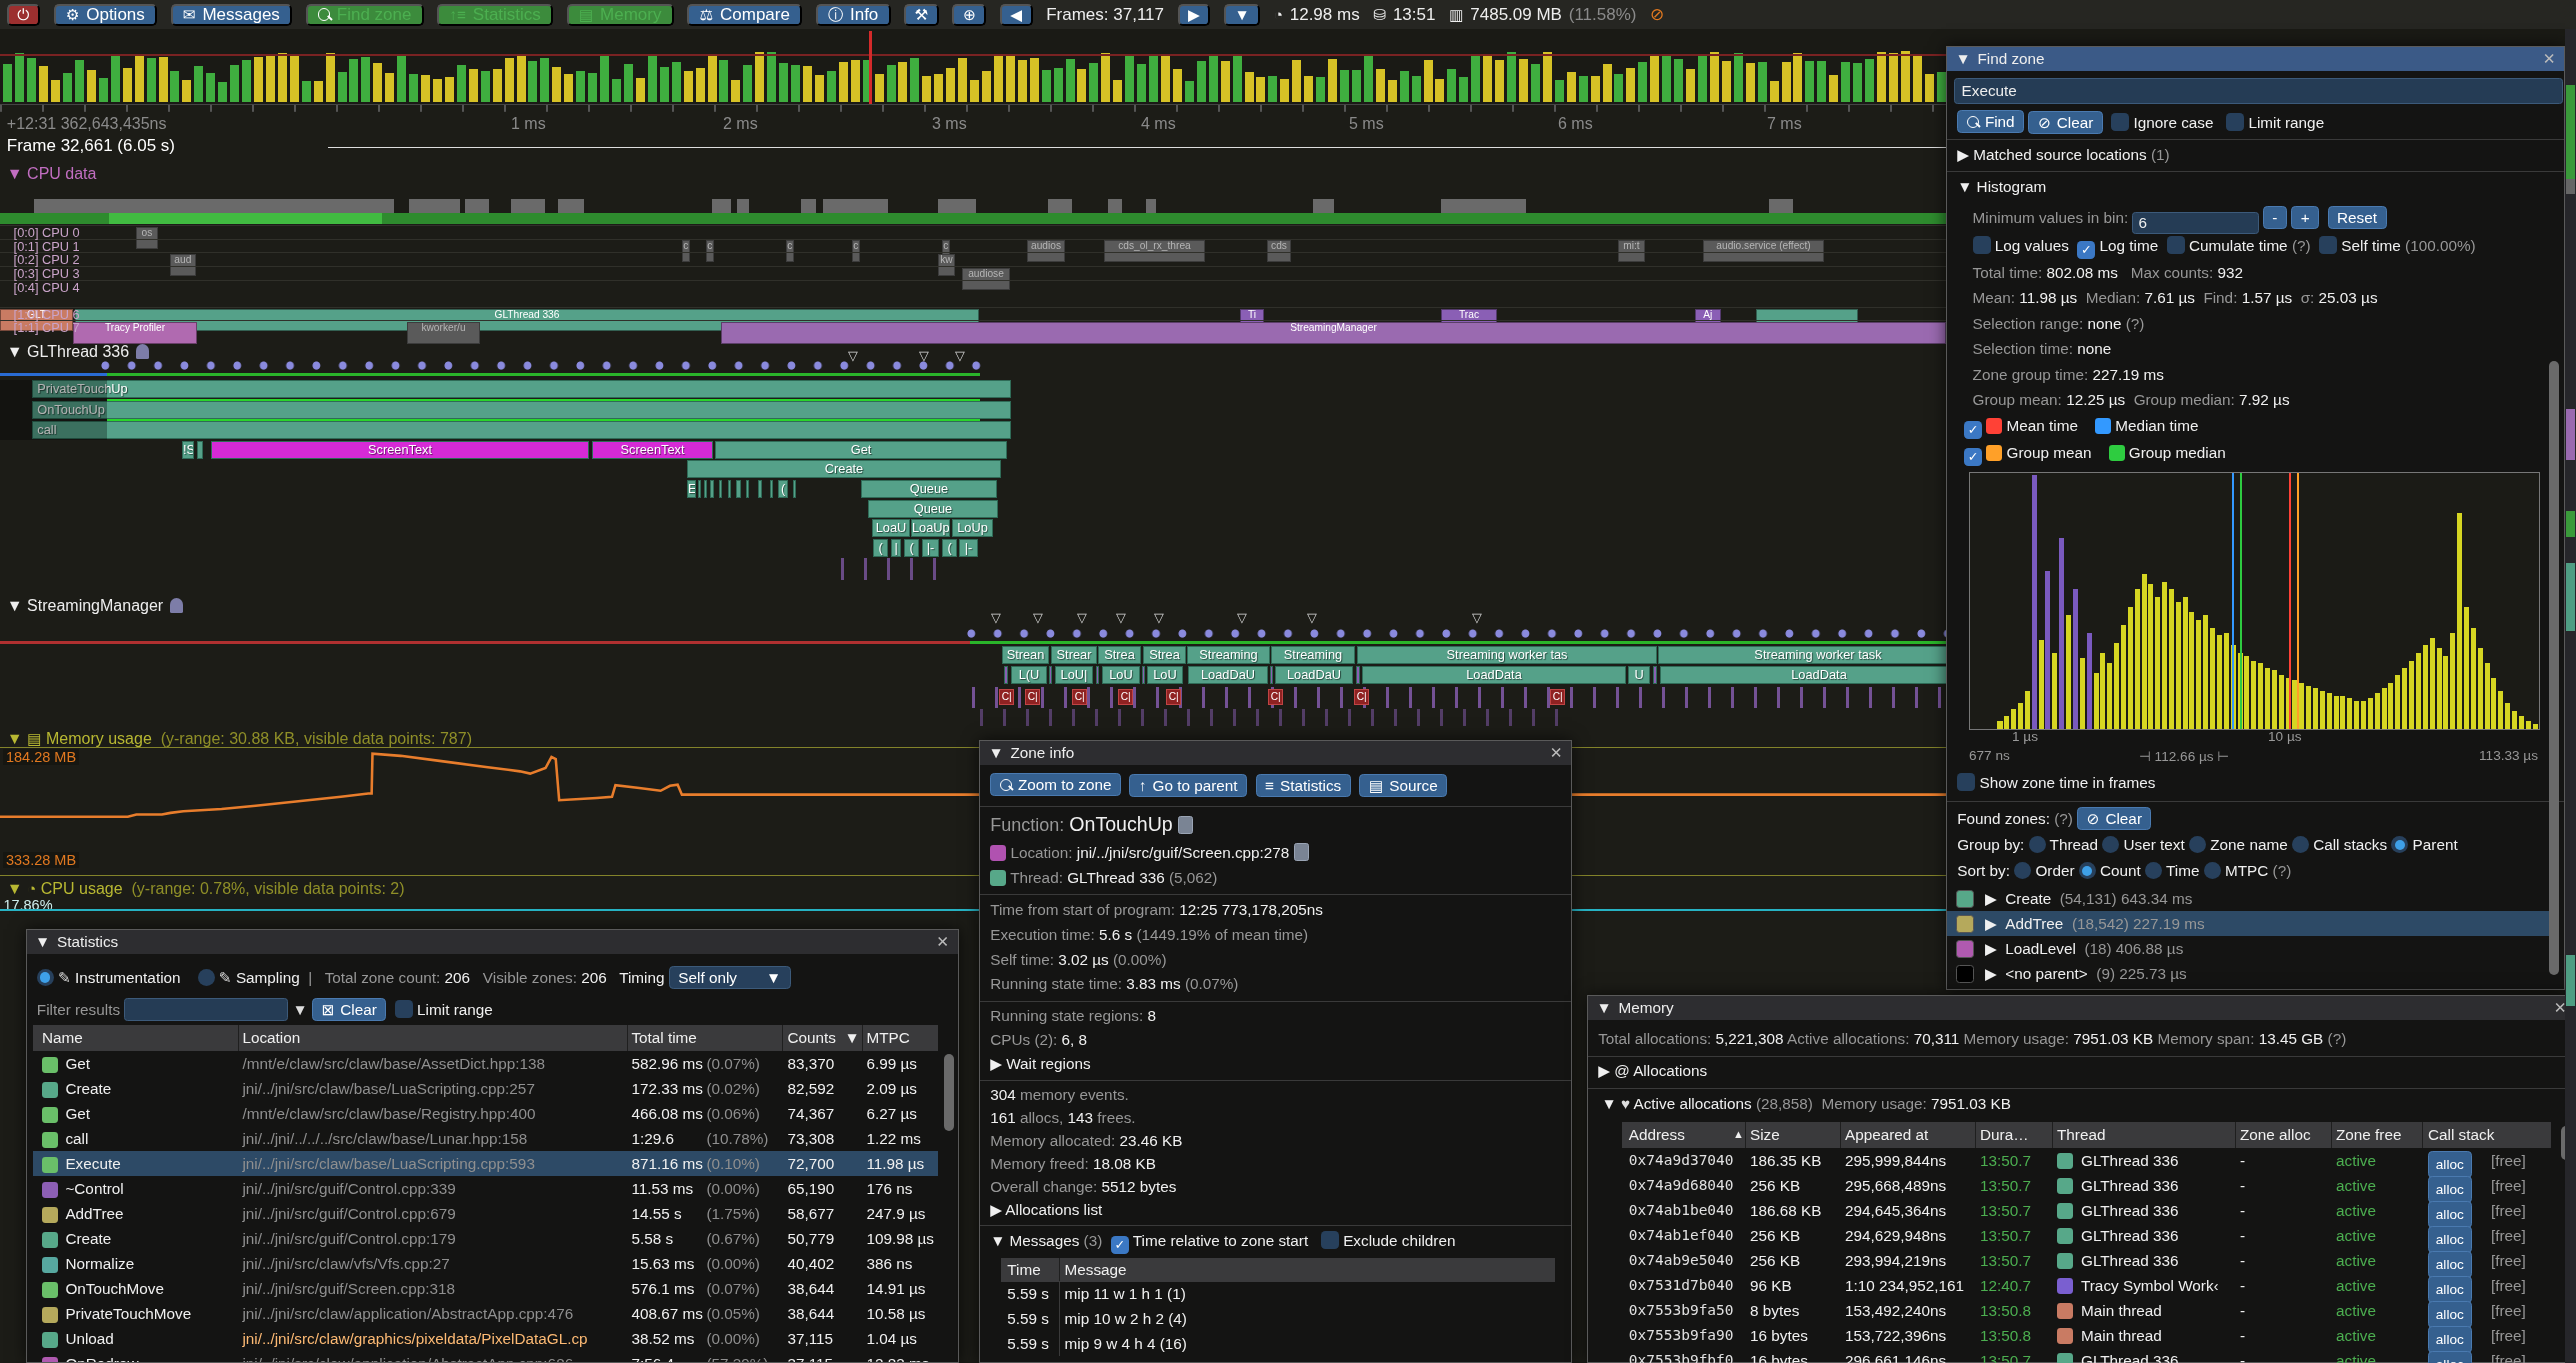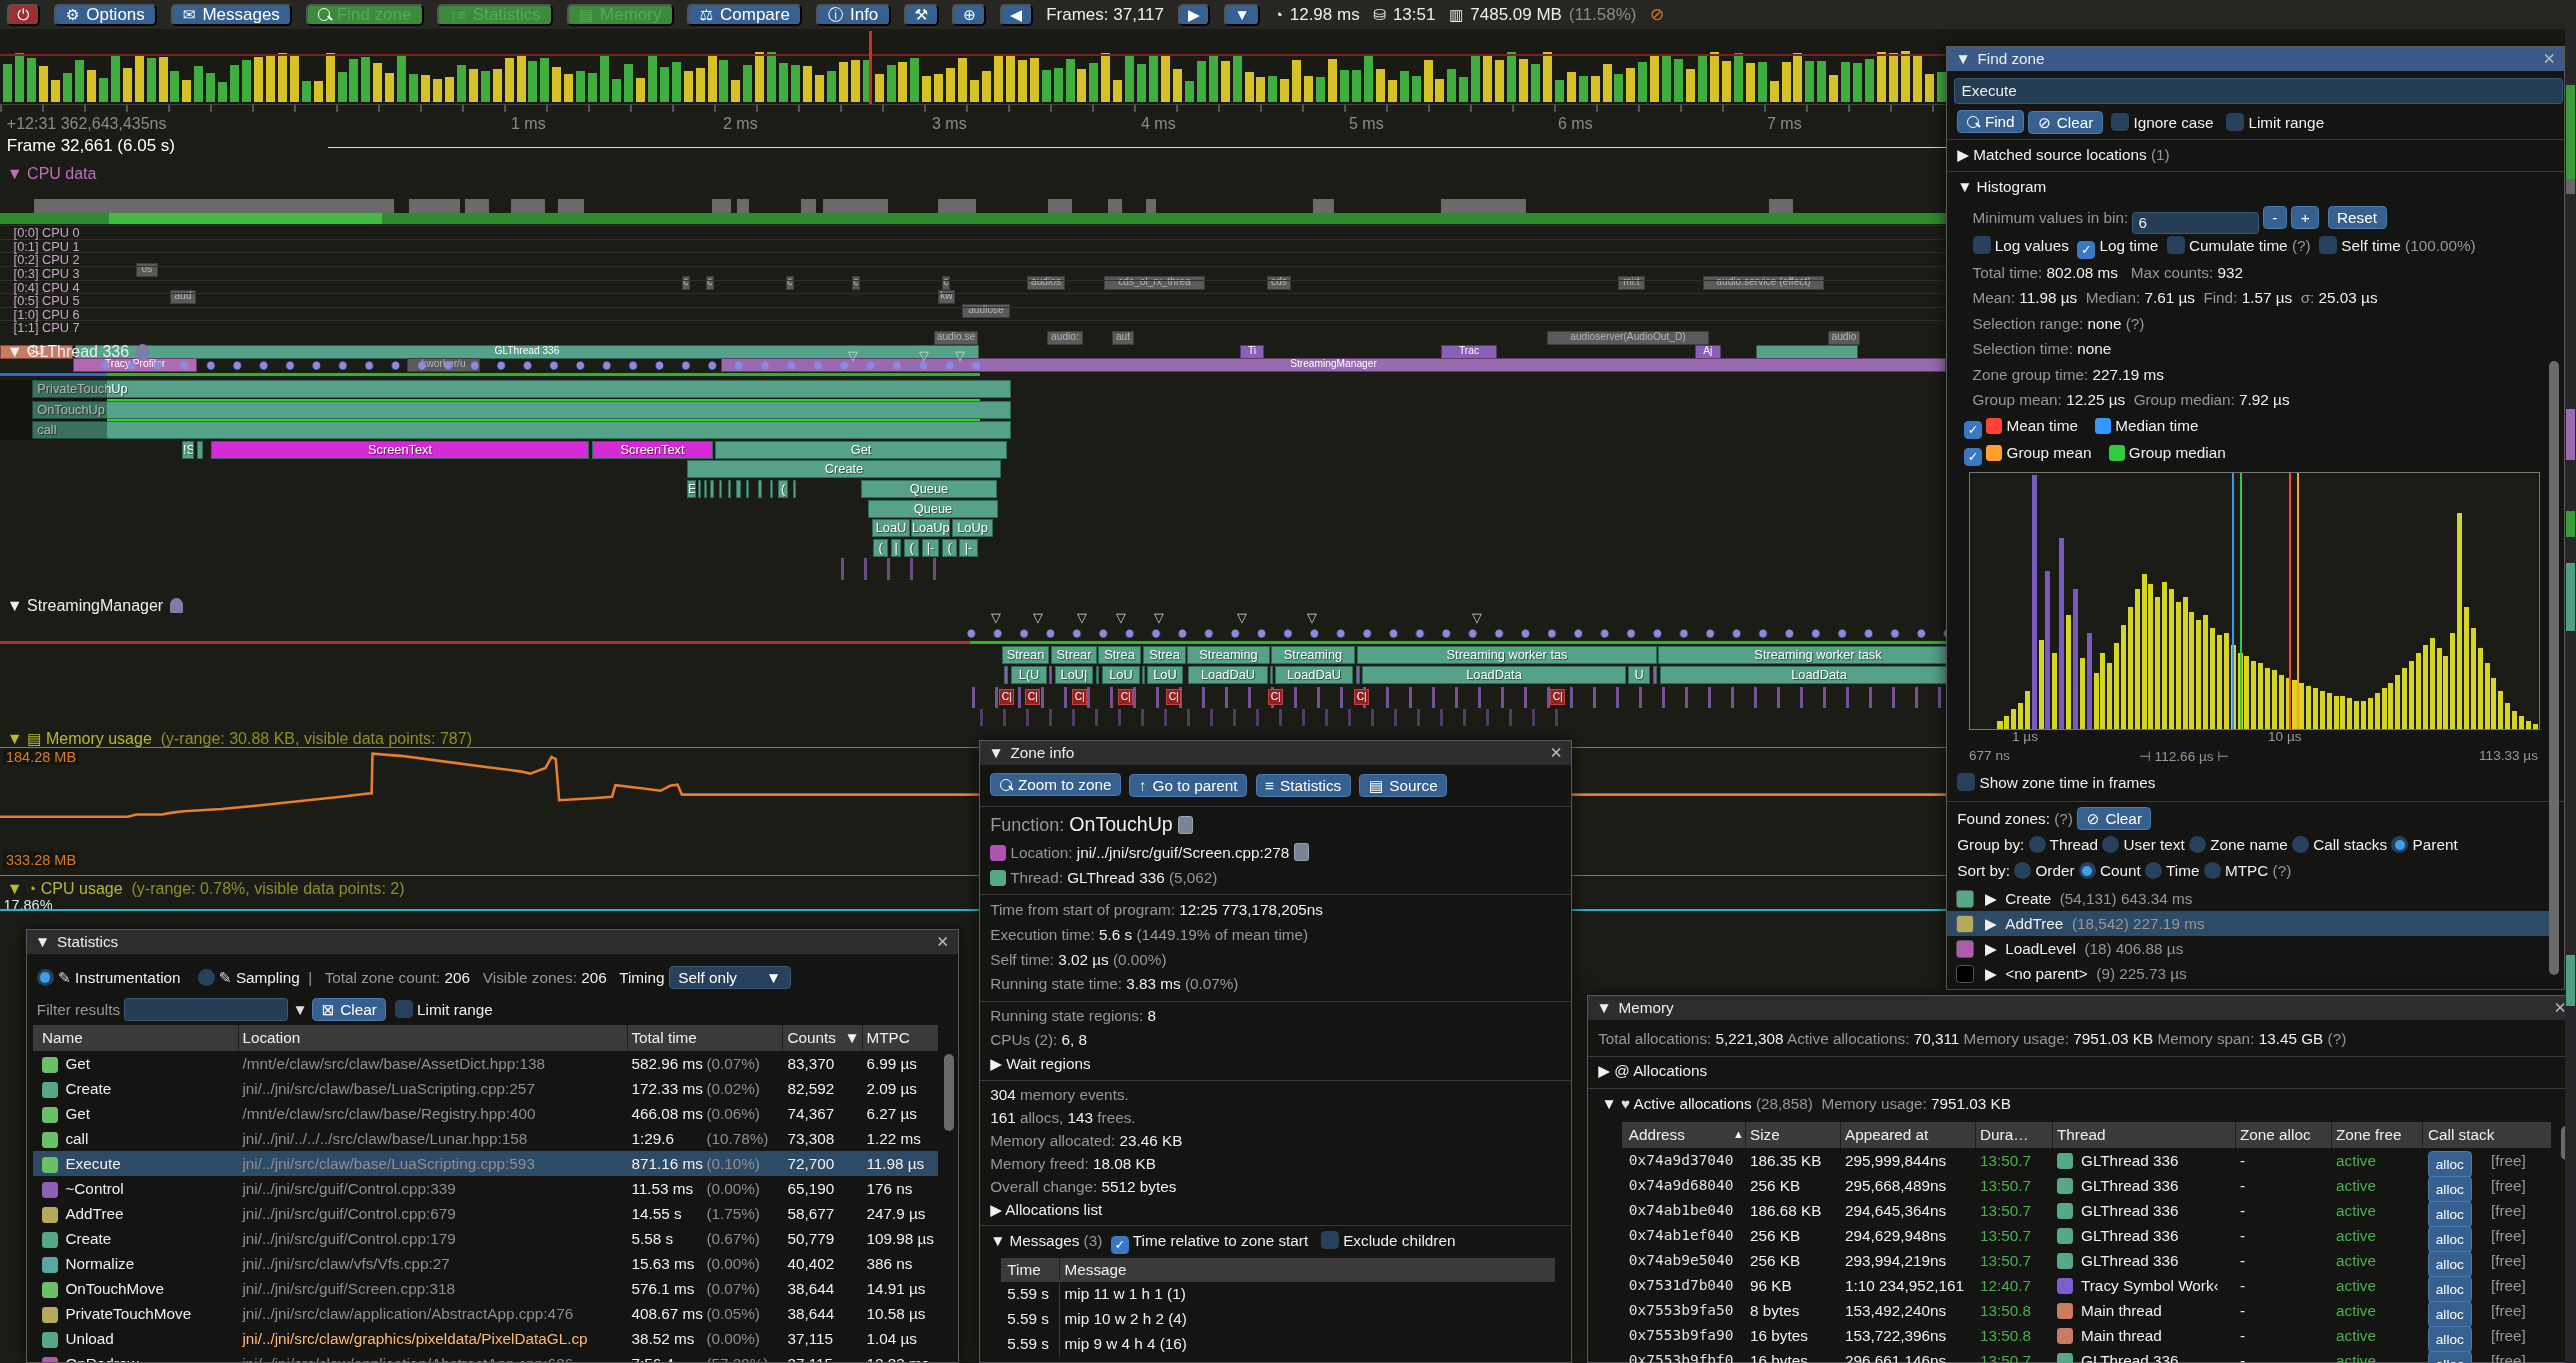--- a/index.html
+++ b/index.html
@@ -29,22 +29,22 @@
   #frameinfo{position:absolute;left:6.8px;top:136px;color:#fff;font-size:17px;white-space:nowrap;}
   #frameinfo-line{position:absolute;left:328px;top:147px;width:1618px;height:0.9px;background:#ddd;}
   
   .sechdr{position:absolute;font-size:16px;white-space:nowrap;}
   .violet{color:#c16ec1;}
   .yellowh{color:#b8b832;}
   .ghost{display:inline-block;width:12.8px;height:14.5px;border-radius:6.8px 6.8px 1.7px 1.7px;background:#7d7da8;vertical-align:-1.7px;margin-left:6.8px;}
   
   .cpurow{position:absolute;left:0;width:1946px;height:13.6px;border-top:0.9px solid #30302a;}
   .cpulab{position:absolute;left:13.6px;top:0;color:#c9a3c9;font-size:12.8px;line-height:13.6px;z-index:3;}
-  .zone{position:absolute;top:0.9px;height:14px;background:#5a5a5a;border:0.9px solid #3c3c3c;color:#b5b5b5;
-        font-size:10.2px;line-height:10.2px;overflow:hidden;text-align:center;box-sizing:border-box;margin-top:36px;}
+  .zone{position:absolute;top:0.9px;height:22px;background:#5a5a5a;border:0.9px solid #3c3c3c;color:#b5b5b5;
+        font-size:10.2px;line-height:10.2px;overflow:hidden;text-align:center;box-sizing:border-box;}
   #ribbon{position:absolute;left:0;top:213px;width:1946px;height:11px;background:#2e8b2e;}
   #ribbonhi{position:absolute;left:109px;top:213px;width:273px;height:11px;background:#41bb41;}
   .rblock{position:absolute;background:#6a6a6a;}
   
   .dots{position:absolute;height:8.5px;background-image:radial-gradient(circle at 4.3px 4.3px,#8a8ade 3.4px,transparent 4.3px);
         background-size:26.4px 8.5px;background-repeat:repeat-x;}
   .zrow{position:absolute;left:0;width:1946px;height:19px;}
   .tz{position:absolute;top:0;height:18px;background:#55a189;border:0.9px solid #2f6b57;box-sizing:border-box;
       color:#fff;font-size:12.8px;line-height:16px;text-align:center;overflow:hidden;white-space:nowrap;
       text-shadow:0.9px 0.9px 0.9px rgba(0,0,0,.55);margin-left:32px;}
@@ -449,28 +449,20 @@
         <span class="zone" style="left: 170px; width: 25.6px;">aud</span>
         <span class="zone" style="left: 938px; width: 17px;">kw</span>
       </div>
       <div class="cpurow" style="top: 41px;">
         <span class="cpulab">[0:3] CPU 3</span>
         <span class="zone" style="left: 962px; width: 48px;">audiose</span>
       </div>
       <div class="cpurow" style="top: 55px;">
         <span class="cpulab">[0:4] CPU 4</span>
       </div>
-      <div class="cpurow" style="top: 68px;">
-        <span class="cpulab">[0:5] CPU 5</span>
-        <span class="zone" style="left: 934px; width: 44px;">audio.se</span>
-        <span class="zone" style="left: 1047px; width: 36px;">audio:</span>
-        <span class="zone" style="left: 1112px; width: 22px;">aut</span>
-        <span class="zone" style="left: 1547px; width: 162px;">audioserver(AudioOut_D)</span>
-        <span class="zone" style="left: 1828px; width: 32px;">audio</span>
-      </div>
       <div class="cpurow" style="top: 82px;">
         <span class="cpulab">[1:0] CPU 6</span>
         <span class="zone" style="left: 0px; width: 73px; background: rgb(201, 123, 99); border-color: rgba(0, 0, 0, 0.4); color: rgb(255, 255, 255);">GLT</span>
         <span class="zone" style="left: 75px; width: 904px; background: rgb(85, 161, 137); border-color: rgba(0, 0, 0, 0.4); color: rgb(255, 255, 255);">GLThread 336</span>
         <span class="zone" style="left: 1240px; width: 24px; background: rgb(138, 95, 181); border-color: rgba(0, 0, 0, 0.4); color: rgb(255, 255, 255);">Ti</span>
         <span class="zone" style="left: 1441px; width: 56px; background: rgb(138, 95, 181); border-color: rgba(0, 0, 0, 0.4); color: rgb(255, 255, 255);">Trac</span>
         <span class="zone" style="left: 1695px; width: 25.6px; background: rgb(138, 95, 181); border-color: rgba(0, 0, 0, 0.4); color: rgb(255, 255, 255);">Aj</span>
         <span class="zone" style="left: 1756px; width: 102px; background: rgb(85, 161, 137); border-color: rgba(0, 0, 0, 0.4); color: rgb(255, 255, 255);"></span>
       </div>
       <div class="cpurow" style="top: 95px;">

